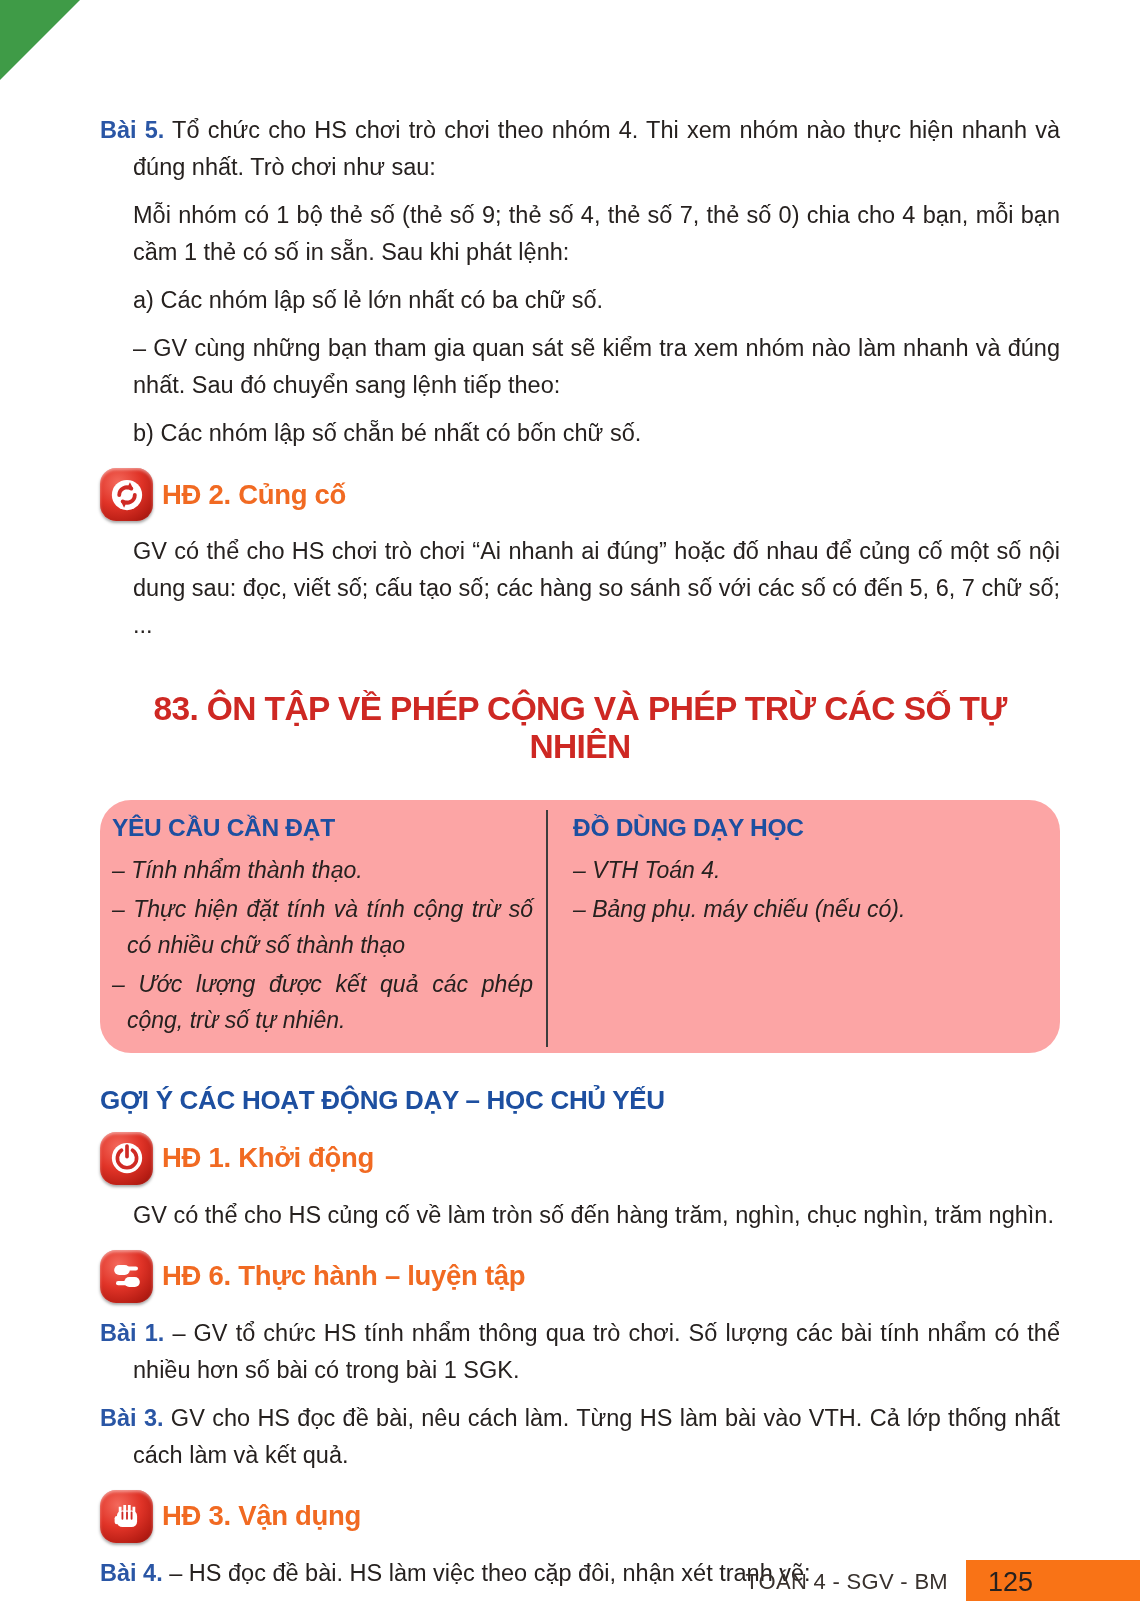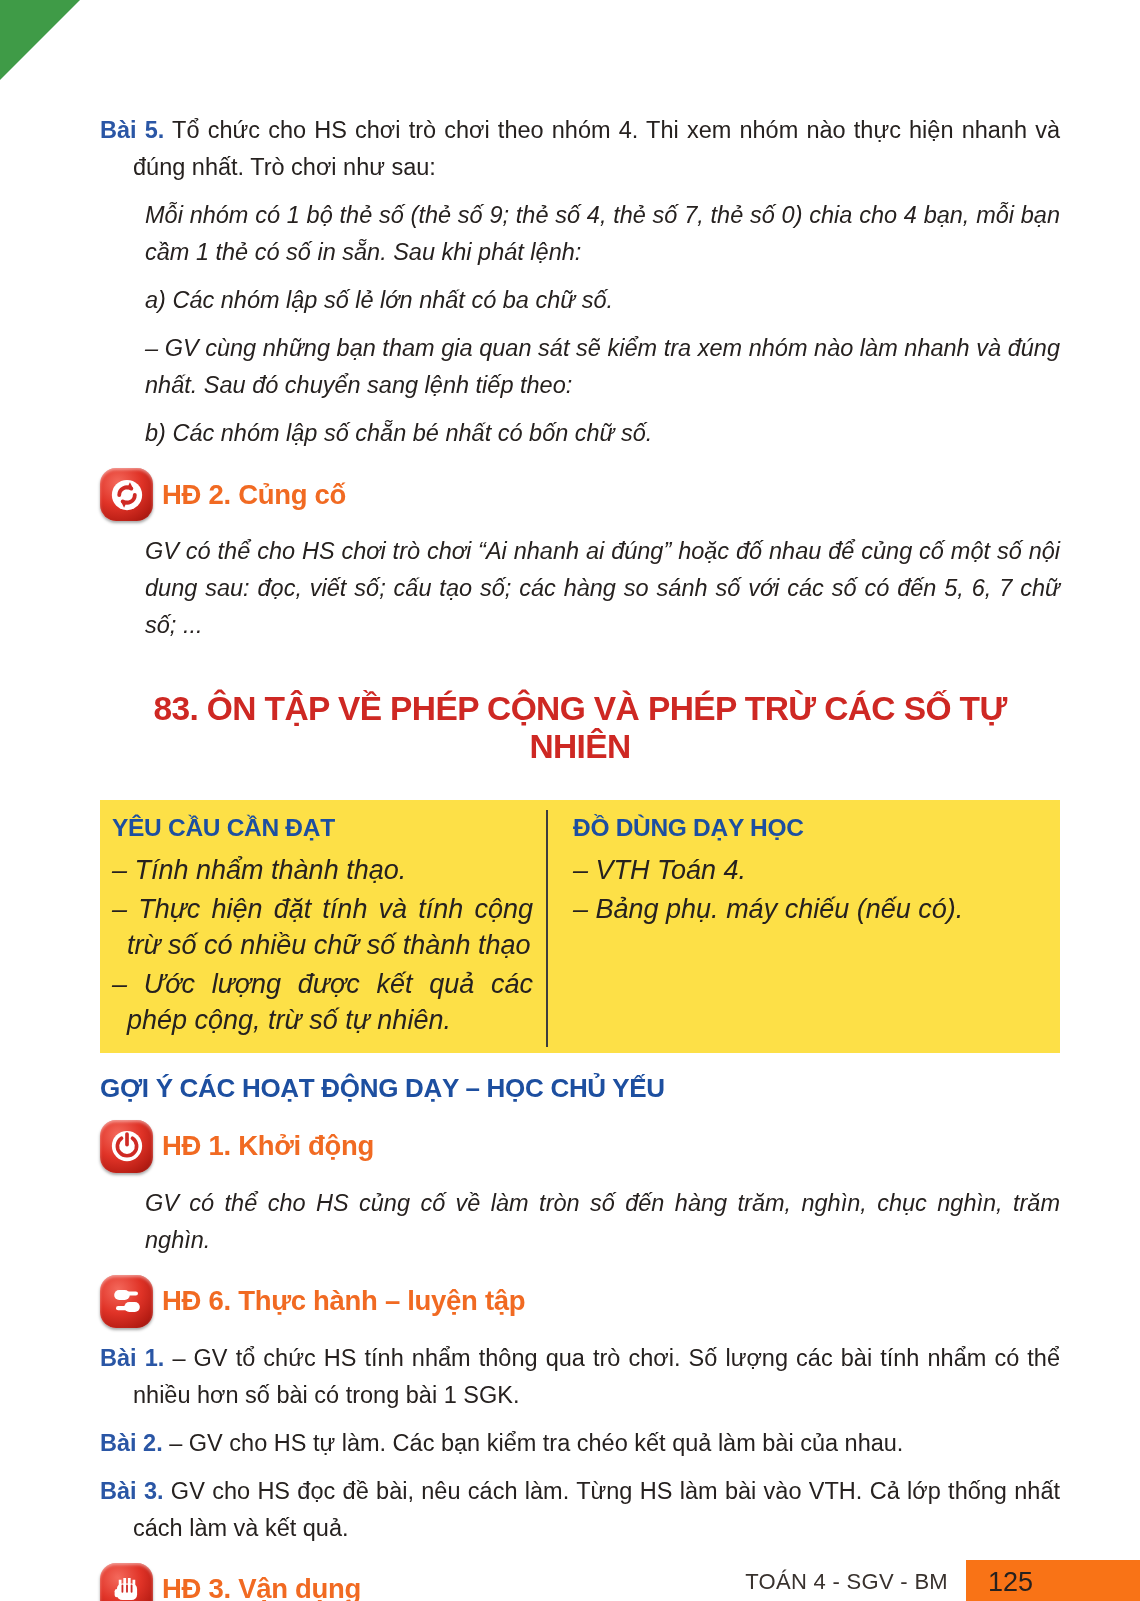--- a/index.html
+++ b/index.html
@@ -10,51 +10,51 @@
     color:#26211f; overflow:hidden;
   }
   .corner-tri {
     position:absolute; left:0; top:0; width:80px; height:80px;
     background:#3f9b47;
     clip-path:polygon(0 0, 100% 0, 0 100%);
   }
   .content { padding:112px 80px 0 100px; }
 
   p.body { font-size:23.5px; line-height:37px; text-align:justify; margin-bottom:11px; }
-  p.indent { margin-left:45px;font-style:italic; }
+  p.indent { margin-left:33px; }
   p.hang { padding-left:33px; text-indent:-33px; }
   .lbl { color:#2a56a5; font-weight:bold; }
 
   .hd-row { display:flex; align-items:center; gap:9px; margin:16px 0 12px 0; }
   .hd-icon {
     width:53px; height:53px; border-radius:16px; flex:0 0 53px;
     background:radial-gradient(circle at 34% 28%, #f4695c 0%, #e03327 45%, #b71d14 78%, #8d120c 100%);
     box-shadow:0 2px 3px rgba(0,0,0,.35), inset 0 2px 3px rgba(255,255,255,.45);
     display:flex; align-items:center; justify-content:center;
   }
   .hd-icon svg { width:44px; height:44px; }
   .hd-label { color:#f16a22; font-weight:bold; font-size:27.5px; letter-spacing:-0.3px; }
 
   .lesson-title {
     color:#ce2823; font-weight:bold; font-size:33.5px; text-align:center;
     letter-spacing:-0.6px; margin:46px 0 34px 0;
   }
 
   .req-table {
-    position:relative; background:#fde047; display:flex;
-    min-height:224px; padding:14px 18px 12px 12px; margin-bottom:20px;
+    position:relative; background:#fca5a5; display:flex;
+    min-height:224px; padding:14px 18px 12px 12px; margin-bottom:32px;border-radius:31px;
   }
   .req-col-left  { width:443px; padding-right:22px; }
   .req-col-right { flex:1; padding-left:18px; }
   .req-divider {
     position:absolute; left:446px; top:10px; bottom:6px; width:2px; background:#3d3d3d;
   }
   .req-header { color:#1d4fa0; font-weight:bold; font-size:24.5px; letter-spacing:-0.3px; margin-bottom:10px; }
   .req-item {
-    font-style:italic; font-size:27px; line-height:36.5px; text-align:justify;
+    font-style:italic; font-size:23px; line-height:36.5px; text-align:justify;
     padding-left:15px; text-indent:-15px; margin-bottom:2px;
   }
   .activities-header {
     color:#1d4fa0; font-weight:bold; font-size:26px; letter-spacing:-0.3px; margin:4px 0 10px 0;
   }
 
   .footer {
     position:absolute; left:0; top:1560px; width:1140px; height:44px;
     display:flex; align-items:center; justify-content:flex-end;
   }
@@ -137,21 +137,20 @@
           <rect x="21" y="25" width="17" height="11" rx="5.5"></rect>
           <rect x="12" y="29.5" width="14" height="4.6" rx="2.3"></rect>
         </g>
       </svg>
     </span>
     <span class="hd-label">HĐ 6. Thực hành – luyện tập</span>
   </div>
 
   <p class="body hang"><span class="lbl">Bài 1.</span> <span>– GV tổ chức HS tính nhẩm thông qua trò chơi. Số lượng các bài tính nhẩm có thể nhiều hơn số bài có trong bài 1 SGK.</span></p>
 
-  <p class="body hang"><span class="lbl">Bài 2.</span> <span>– GV cho HS tự làm. Các bạn kiểm tra chéo kết quả làm bài của nhau.</span></p>
 
   <p class="body hang"><span class="lbl">Bài 3.</span> <span>GV cho HS đọc đề bài, nêu cách làm. Từng HS làm bài vào VTH. Cả lớp thống nhất cách làm và kết quả.</span></p>
 
   <div class="hd-row">
     <span class="hd-icon">
       <svg viewBox="0 0 48 48" aria-hidden="true">
         <g>
           <path d="M15 14h3v6h-3zM20 12h3v8h-3zM25 12h3v8h-3zM30 14h3v6h-3z" fill="#ffffff"></path>
           <rect x="13" y="18" width="22" height="18" rx="6" fill="#ffffff"></rect>
           <path d="M19 20v7M24 20v7M29 20v7" stroke="#cf2a24" stroke-width="2" stroke-linecap="round" fill="none"></path>

